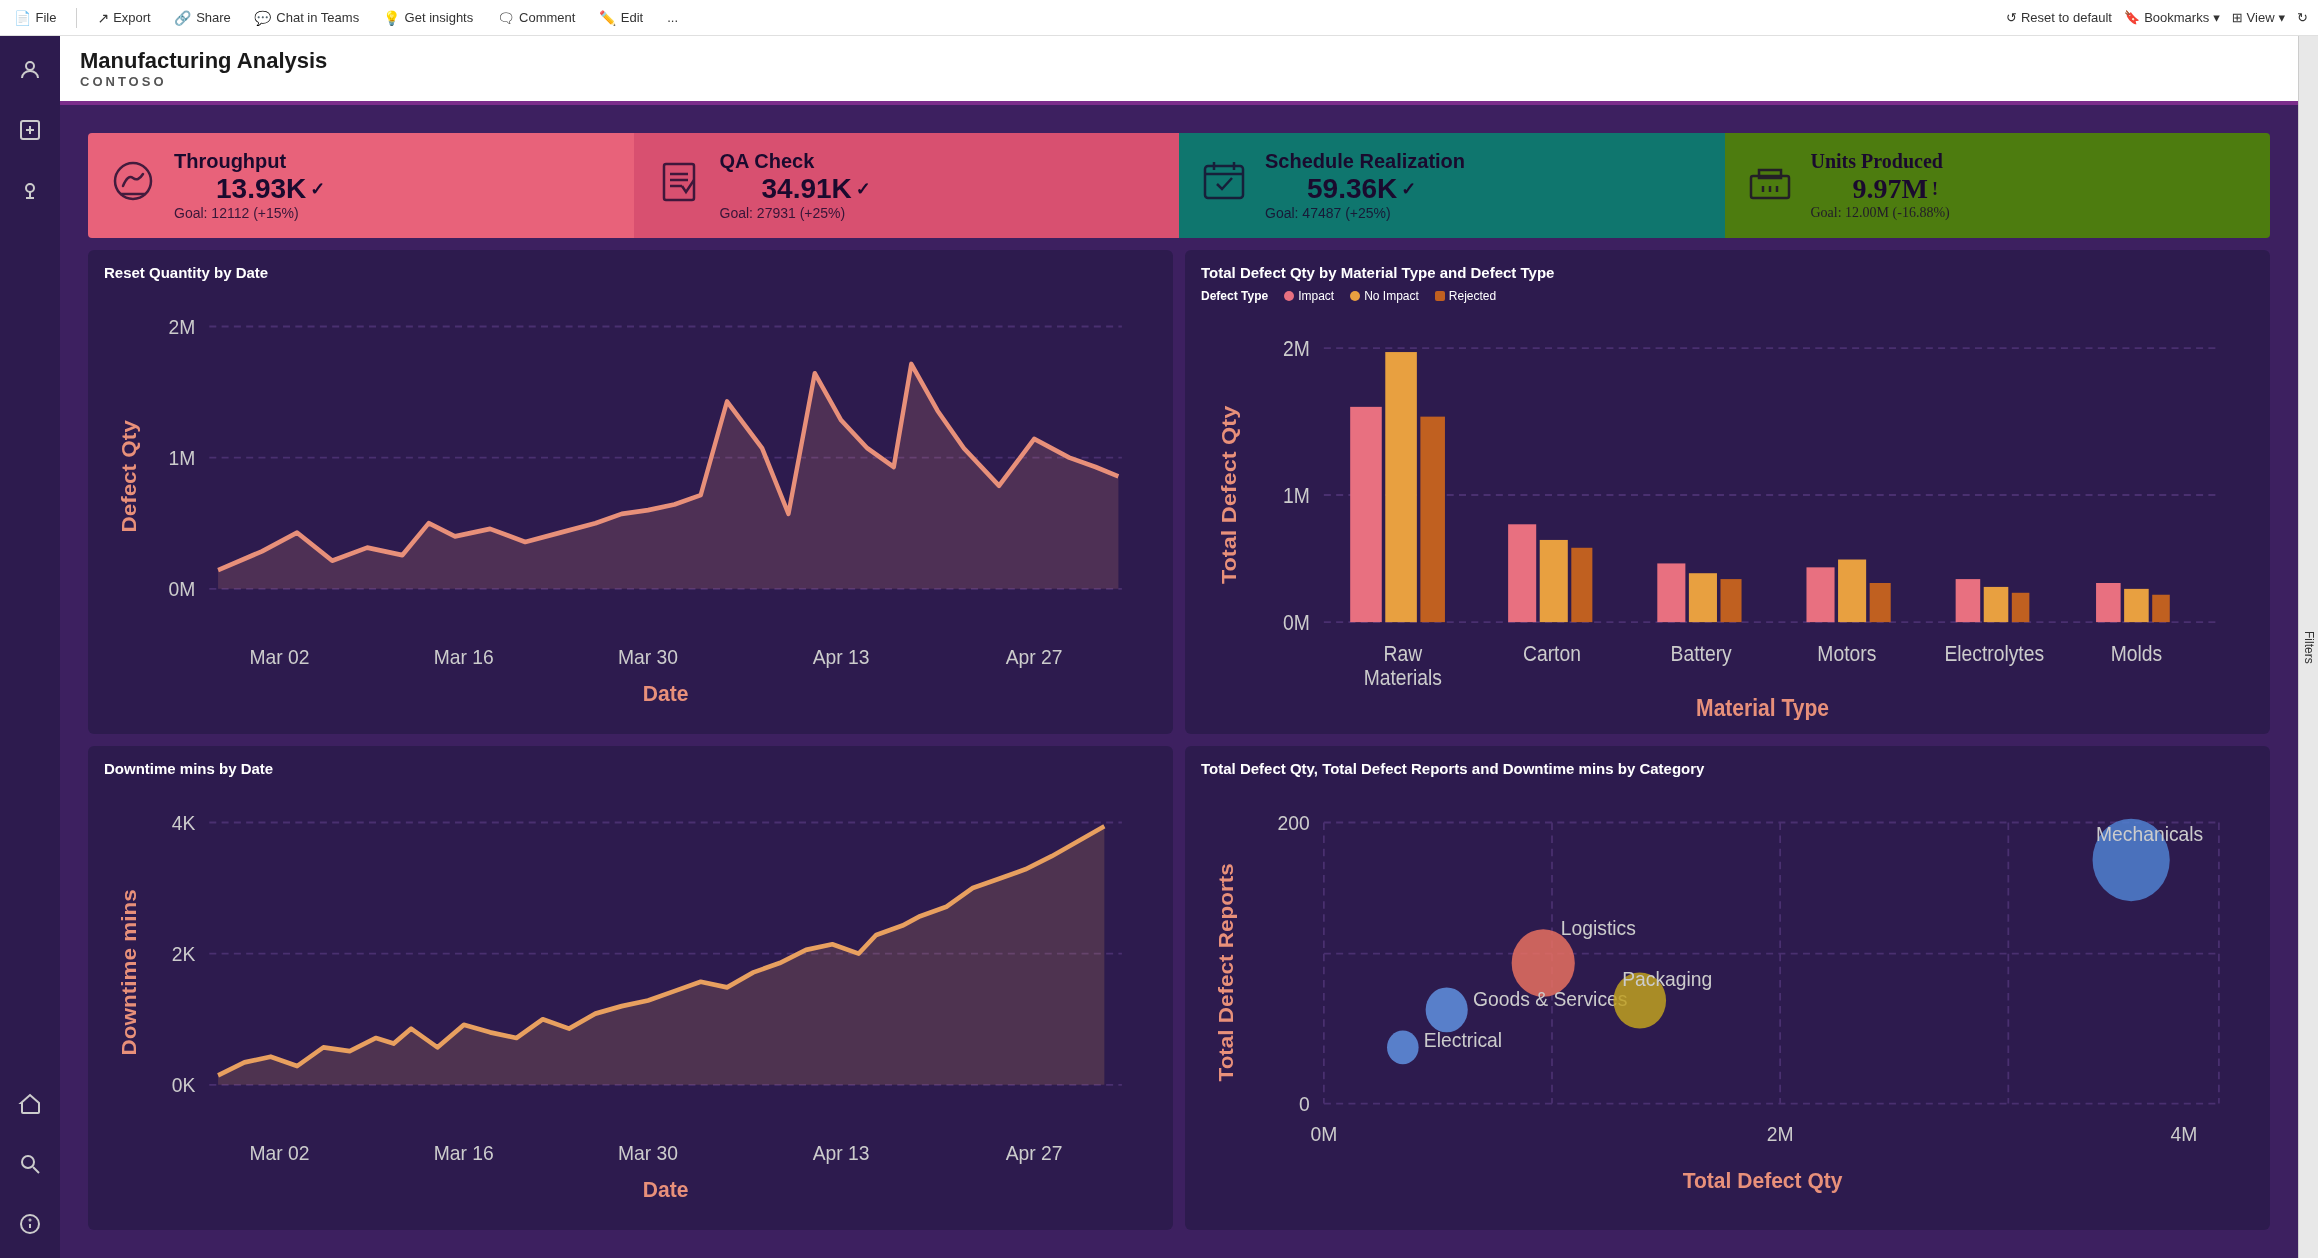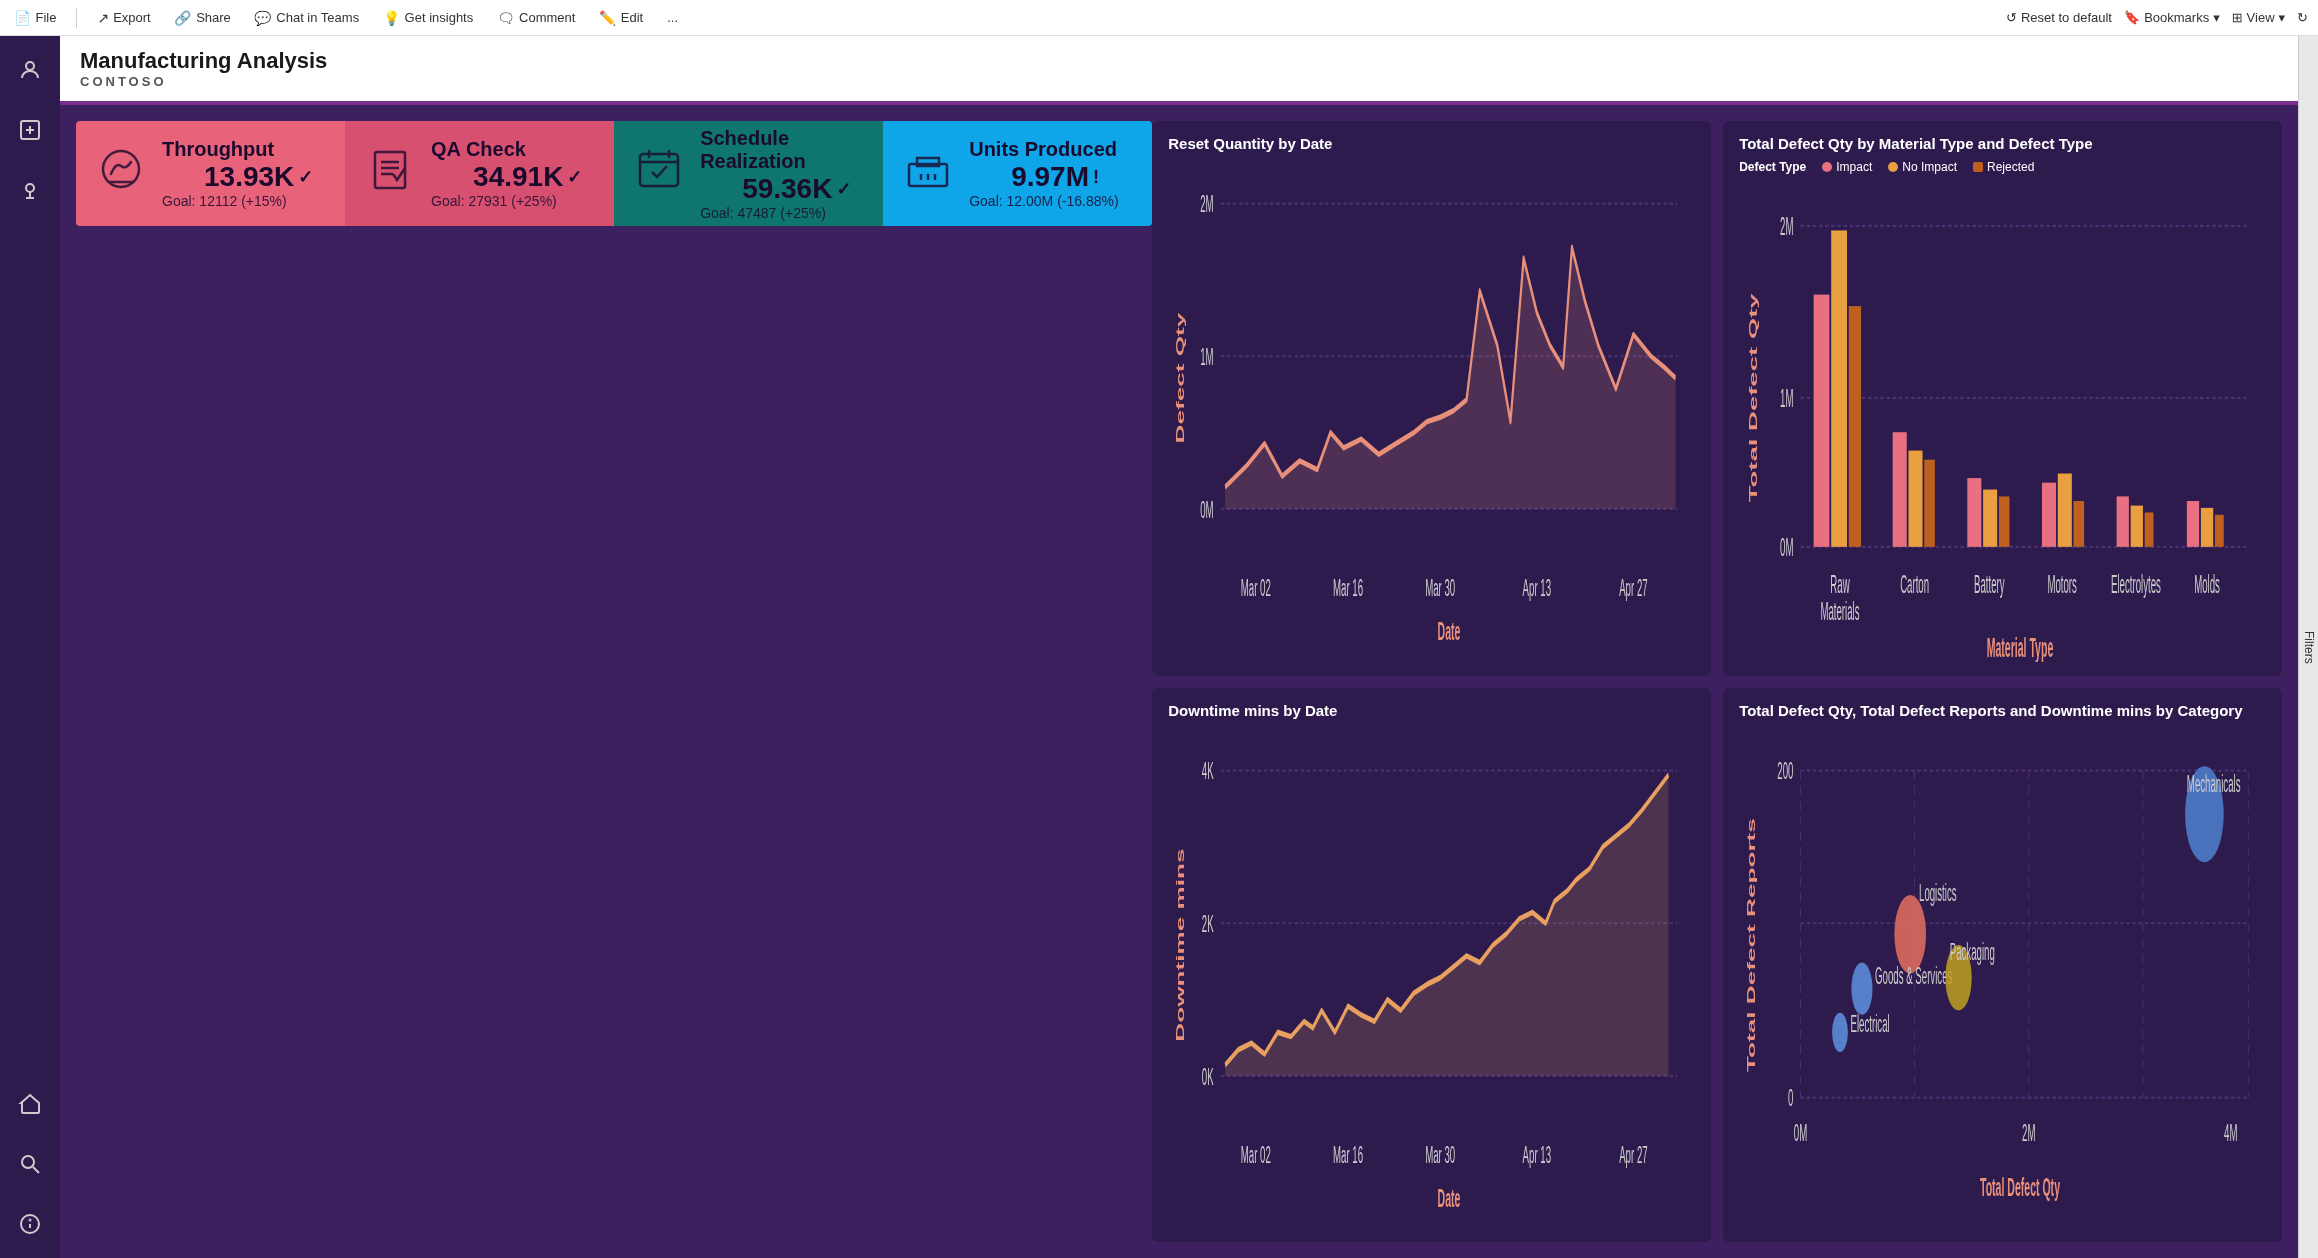--- a/index.html
+++ b/index.html
@@ -81,43 +81,44 @@
       font-size: 13px;
       letter-spacing: 3px;
       color: #555;
       font-weight: 600;
     }
 
     
     .dashboard-body {
       flex: 1;
       background: #3d2060;
-      padding: 16px;
-      display: flex;
-      flex-direction: row;
+      padding: 28px;
+      display: flex;
+      flex-direction: column;
+      gap: 12px;
     }
 
     
     .kpi-row {
       display: flex;
       height: 105px;
       border-radius: 4px;
       overflow: hidden;
     }
     .kpi-card {
       flex: 1;
       display: flex;
       align-items: center;
       padding: 12px 20px;
       gap: 16px;
     }
     .kpi-card-1 { background: #e8627a; }
     .kpi-card-2 { background: #d85070; }
     .kpi-card-3 { background: #0f766e; }
-    .kpi-card-4 { background: #0ea5e9; }
+    .kpi-card-4 { background: #4d7c0f; font-family: Liberation Serif, serif; }
 
     .kpi-icon {
       font-size: 40px;
       opacity: 0.8;
       color: #1a0a2e;
     }
     .kpi-content { display: flex; flex-direction: column; }
     .kpi-label { font-size: 20px; font-weight: 600; color: #1a0a2e; }
     .kpi-value { font-size: 28px; font-weight: 700; color: #1a0a2e; display: flex; align-items: center; gap: 4px; margin-left: 42px; }
     .kpi-check { font-size: 18px; color: #1a0a2e; }

